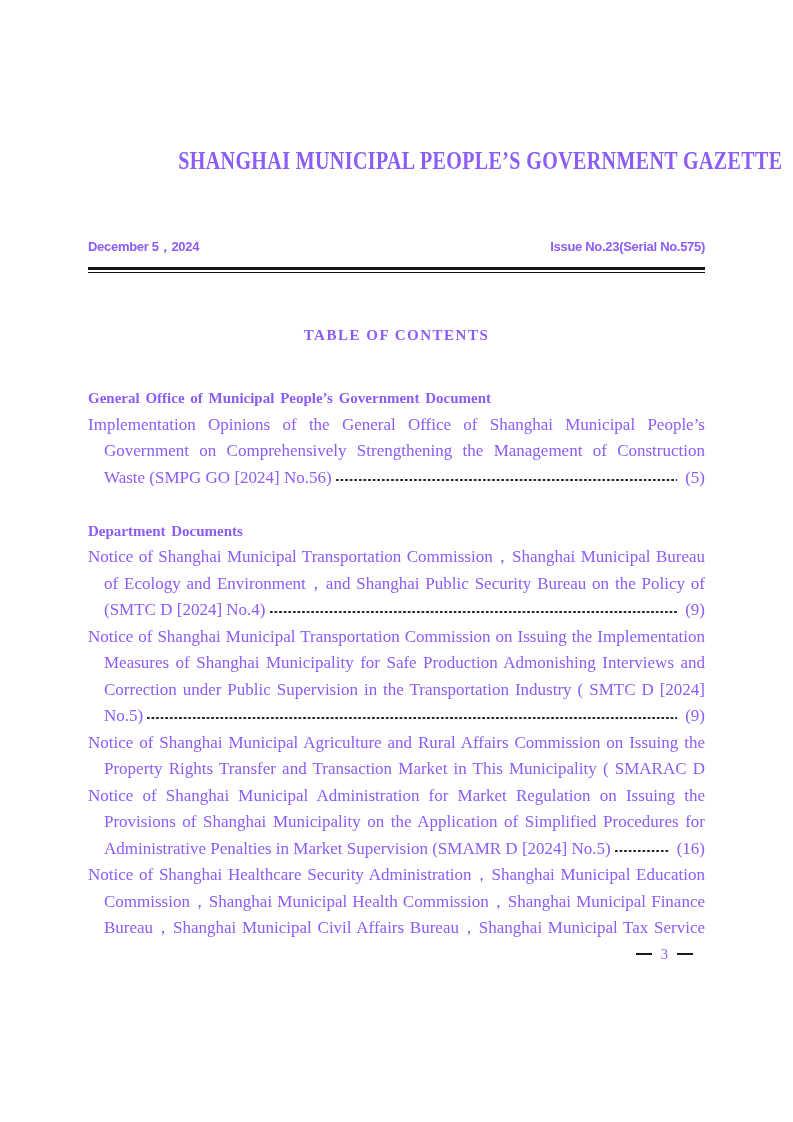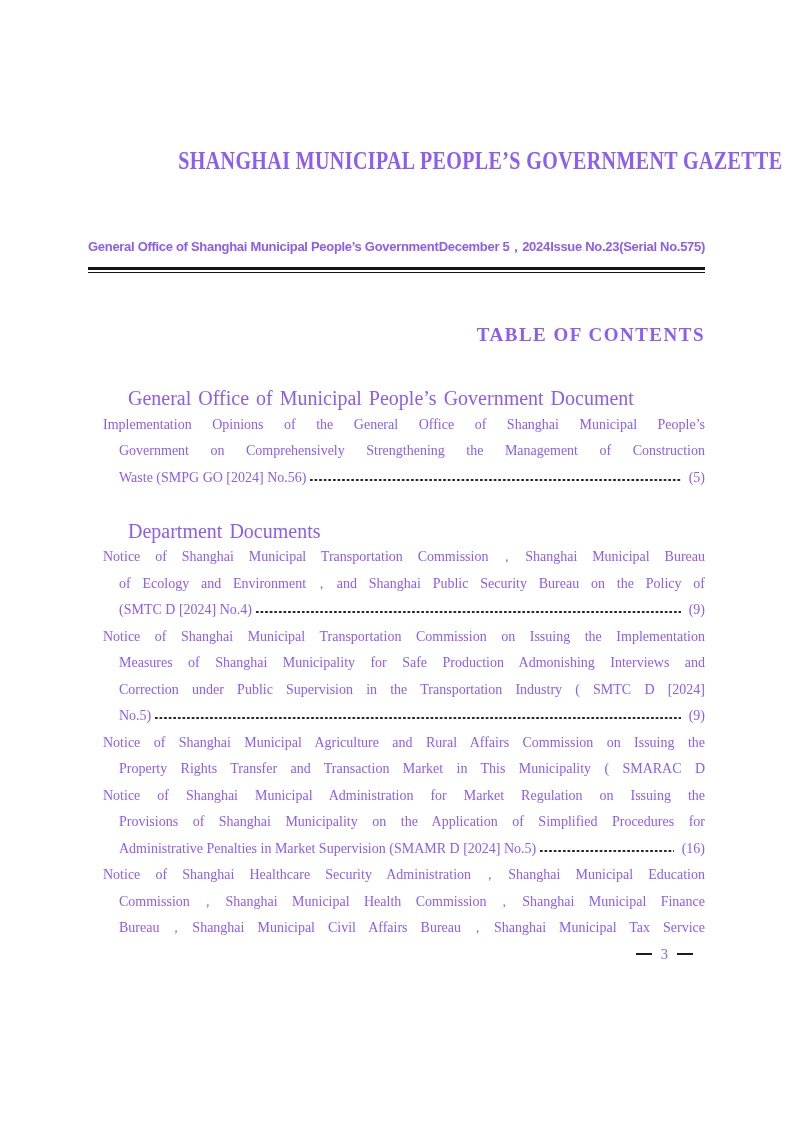--- a/index.html
+++ b/index.html
@@ -44,41 +44,39 @@
     letter-spacing: -0.3px;
     white-space: nowrap;
   }
   
   .double-rule { margin-top: 11px; }
   .rule-thick { height: 2.5px; background: #151515; }
   .rule-thin  { height: 1.2px; background: #151515; margin-top: 2.5px; }
   
   .toc-title {
     margin: 50px 0 0 0;
-    text-align: right;
-    font-size: 19px;
+    text-align: center;
+    font-size: 15px;
     font-weight: bold;
     letter-spacing: 1.5px;
     line-height: 24px;
   }
   
   .section-heading {
-    font-size: 20px;
-    font-weight: normal;
+    font-size: 15px;
+    font-weight: bold;
     line-height: 26.5px;
     word-spacing: 2px;
     margin-top: 26.5px;
-    margin-left: 40px;
   }
   .section-heading.first { margin-top: 38px; }
   .entry { margin: 0; }
   .line {
-    font-size: 14px;
+    font-size: 17px;
     line-height: 26.5px;
-    margin-left: 15px;
   }
   .just {
     text-align: justify;
     text-align-last: justify;
   }
   .cont { padding-left: 16px; }
   .tailrow {
     display: flex;
     align-items: flex-end;
   }
@@ -112,21 +110,20 @@
   }
 </style>
 </head>
 <body>
 
 <div class="page">
 
   <h1 class="gazette-title"><span class="title-inner">SHANGHAI MUNICIPAL PEOPLE’S GOVERNMENT GAZETTE</span></h1>
 
   <div class="masthead-line">
-    <span>General Office of Shanghai Municipal People’s Government</span>
     <span>December 5，2024</span>
     <span>Issue No.23(Serial No.575)</span>
   </div>
 
   <div class="double-rule">
     <div class="rule-thick"></div>
     <div class="rule-thin"></div>
   </div>
 
   <h2 class="toc-title">TABLE OF CONTENTS</h2>

